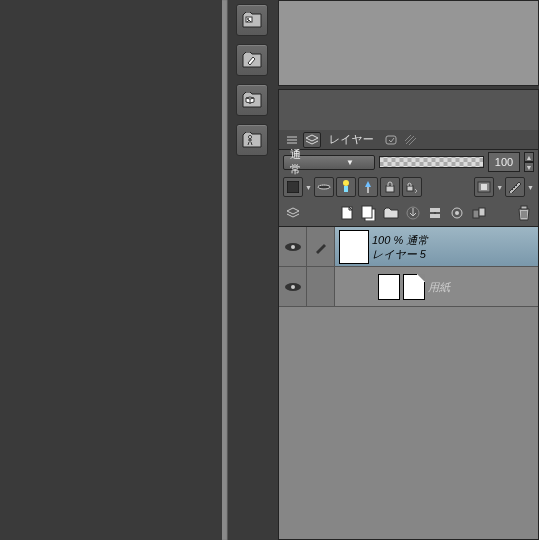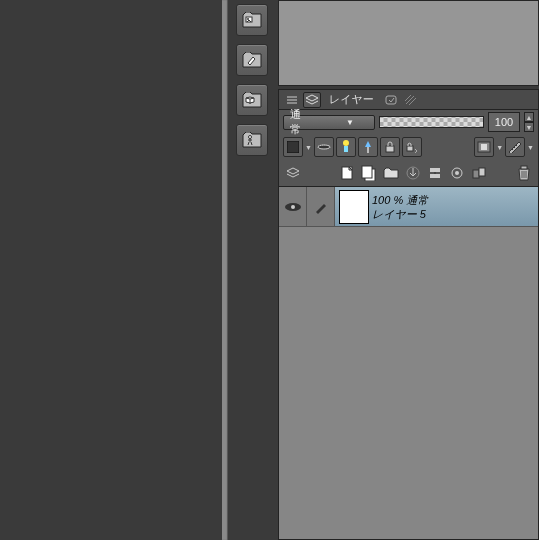--- a/index.html
+++ b/index.html
@@ -43,20 +43,21 @@
   
   .layers-panel {
     position: absolute; left: 278px; top: 89px; right: 0; bottom: 0;
     background: #555; border: 1px solid #222;
     display: flex; flex-direction: column;
   }
   .panel-tabstrip {
     height: 20px; background: #4a4a4a;
     display: flex; align-items: center; gap: 2px; padding: 0 4px;
     border-bottom: 1px solid #222;
+    margin-top: 40px;
   }
   .tab-icon {
     width: 18px; height: 16px; display: flex; align-items: center; justify-content: center;
     border: 1px solid transparent; border-radius: 2px;
   }
   .tab-icon.active { background: #5a5a5a; border-color: #222; }
   .panel-title { padding: 0 6px; color: #ddd; }
 
   .blend-row {
     height: 24px; display: flex; align-items: center; gap: 4px;
@@ -354,15 +355,32 @@
       </div>
       <div class="row-body">
         <div class="thumb"></div>
         <div class="layer-text">
           <span>100 % 通常</span>
           <span>レイヤー 5</span>
         </div>
       </div>
     </div>
 
+    <div class="layer-row">
+      <div class="vis-cell">
+        <svg width="18" height="10">
+            <ellipse cx="9" cy="5" rx="8" ry="4" fill="#333"></ellipse>
+            <circle cx="9" cy="5" r="2" fill="#ccc"></circle>
+          </svg>
+      </div>
+      <div class="edit-cell"></div>
+      <div class="row-body">
+        <div class="indent"></div>
+        <div class="thumb small"></div>
+        <div class="thumb small folded"></div>
+        <div class="layer-text">
+          <span>用紙</span>
+        </div>
+      </div>
+    </div>
 
   </div>
 </div>
 
 </body></html>

